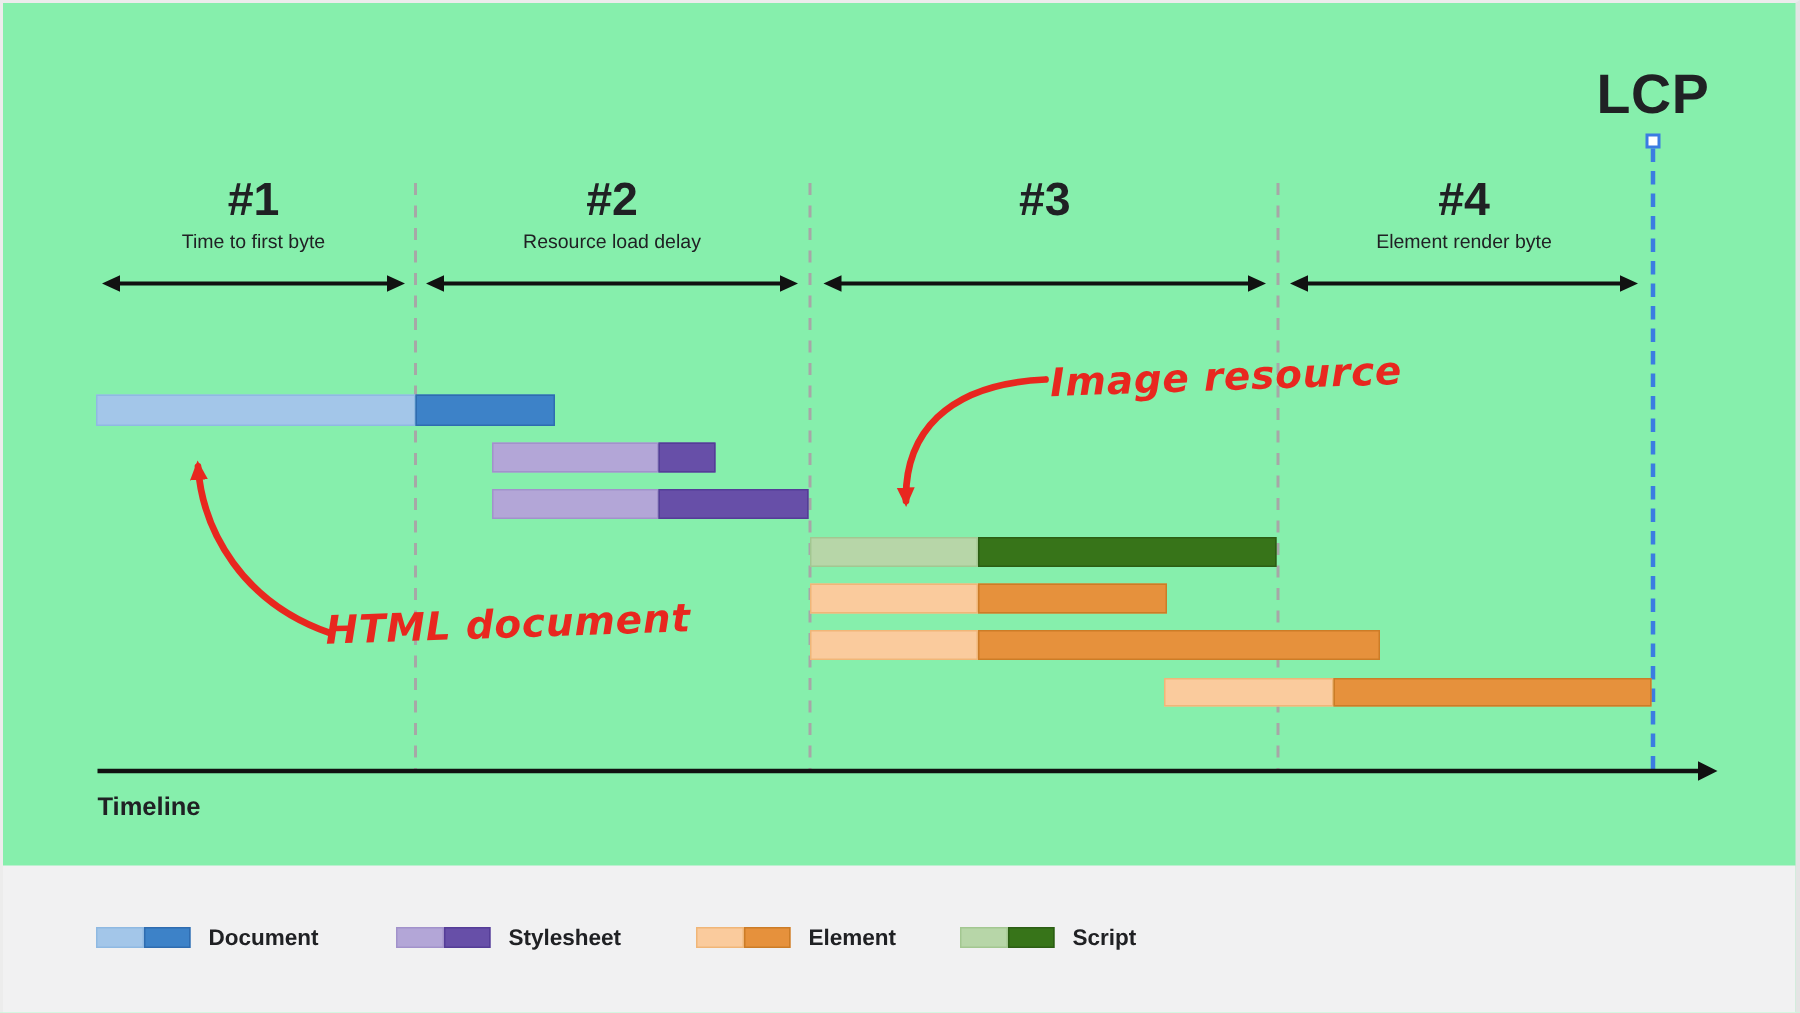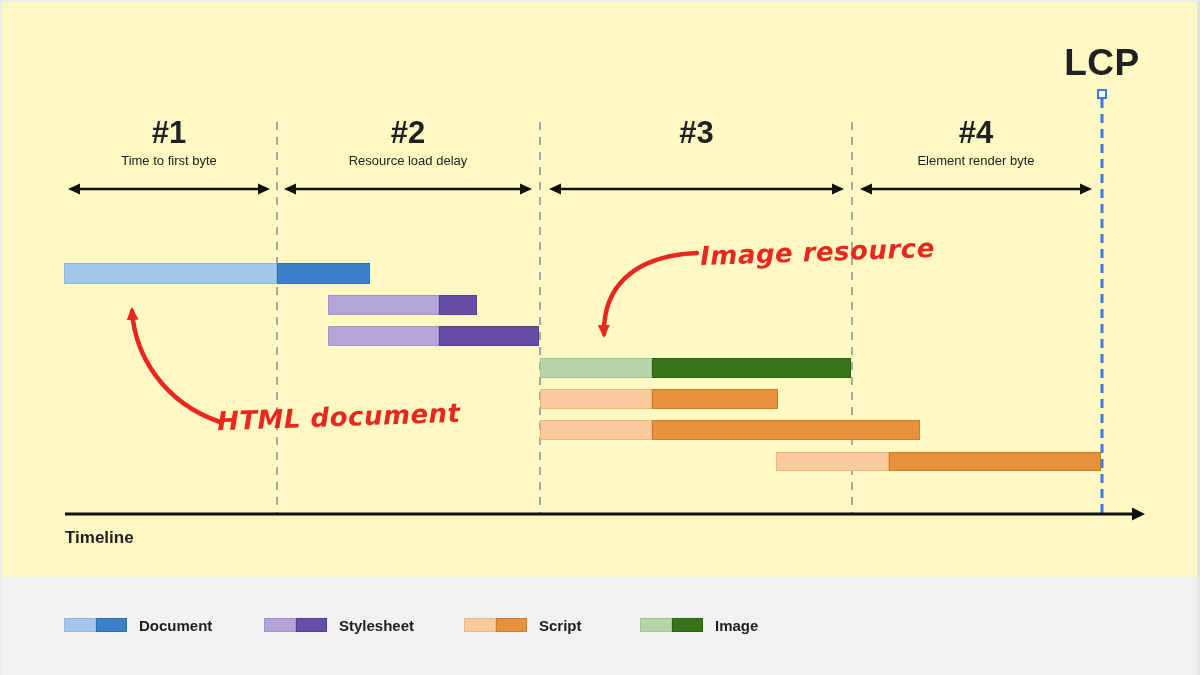--- a/index.html
+++ b/index.html
@@ -1,18 +1,18 @@
 <!DOCTYPE html>
 <html><head>
 <meta charset="utf-8">
 <style>
   html,body{margin:0;padding:0;background:#ffffff;}
   *{box-sizing:border-box;}
   .frame{
-    position:relative;width:1200px;height:675px;overflow:hidden;background:#fef9c3;
+    position:relative;width:1200px;height:675px;overflow:hidden;background:#86efac;
     border-top:2px solid #ececec;border-left:2px solid #ececec;border-right:3px solid #e4e4e4;
     font-family:"Liberation Sans","DejaVu Sans",sans-serif;color:#202124;
   }
   svg.lines{position:absolute;left:0;top:0;width:1200px;height:675px;z-index:1;pointer-events:none;}
   .footer{position:absolute;left:0;top:575px;width:1200px;height:100px;background:#f1f1f2;z-index:0;}
   .lcp-label{position:absolute;left:1040px;top:40px;width:120px;text-align:center;
     font-size:37px;font-weight:700;letter-spacing:0.5px;z-index:4;}
   .phase{position:absolute;top:114px;text-align:center;z-index:4;}
   .phase-number{font-size:31px;font-weight:700;line-height:34px;}
   .phase-label{font-size:13px;font-weight:500;margin-top:3px;white-space:nowrap;}
@@ -121,24 +121,24 @@
           <span style="background: rgb(179, 166, 215); border: 1px solid rgb(162, 146, 203);"></span>
           <span style="background: rgb(103, 79, 168); border: 1px solid rgb(85, 61, 151);"></span>
         </div>
         <div class="legend-label">Stylesheet</div>
       </div>
       <div class="legend-item" style="left: 462px;">
         <div class="legend-swatch">
           <span style="background: rgb(250, 203, 157); border: 1px solid rgb(240, 182, 120);"></span>
           <span style="background: rgb(230, 145, 60); border: 1px solid rgb(204, 124, 39);"></span>
         </div>
-        <div class="legend-label">Script</div>
+        <div class="legend-label">Element</div>
       </div>
       <div class="legend-item" style="left: 638px;">
         <div class="legend-swatch">
           <span style="background: rgb(183, 214, 168); border: 1px solid rgb(163, 199, 145);"></span>
           <span style="background: rgb(55, 116, 25); border: 1px solid rgb(44, 94, 20);"></span>
         </div>
-        <div class="legend-label">Image</div>
+        <div class="legend-label">Script</div>
       </div>
     </div>
 
 </div>
 
 </body></html>

